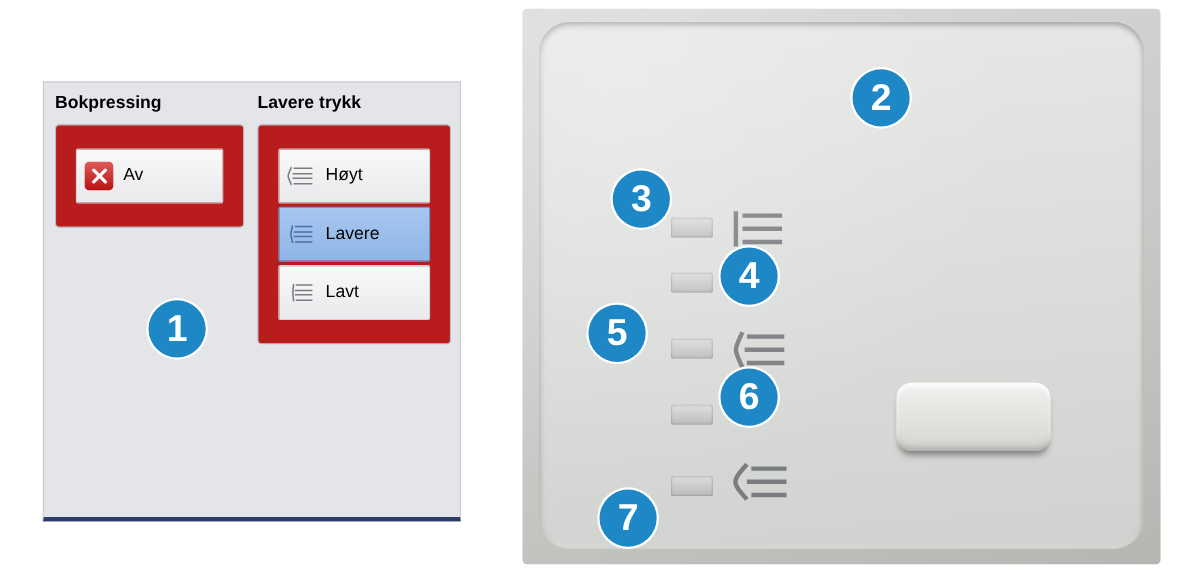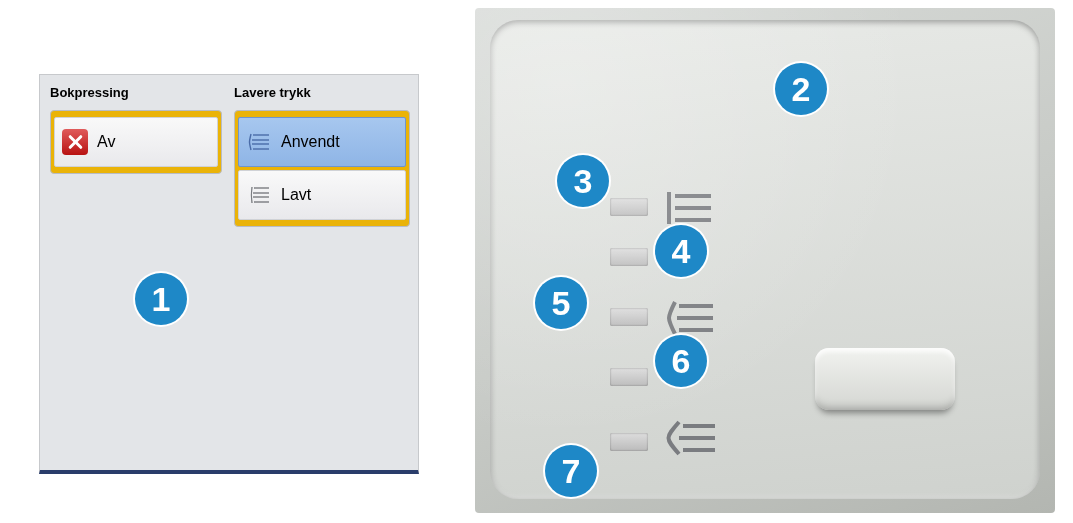--- a/index.html
+++ b/index.html
@@ -41,31 +41,31 @@
     border-bottom: 4px solid #2a3d6b;
     box-sizing: border-box;
   }
   .col {
     position: absolute;
     top: 0;
   }
   .col.left  { left: 0;   width: 190px; padding: 10px 8px 0 10px; box-sizing:border-box;}
   .col.right { left: 190px; width: 190px; padding: 10px 10px 0 4px; box-sizing:border-box;}
   .col-title {
-    font-size: 13px;
+    font-size: 16px;
     font-weight: bold;
     color: #000;
     margin-bottom: 10px;
   }
 
   .opt-frame {
     border: 1px solid #b8bcc4;
     border-radius: 4px;
-    background: #eab308;
-    padding: 3px;
+    background: #b91c1c;
+    padding: 18px;
   }
   .opt {
     height: 48px;
     display: flex;
     align-items: center;
     gap: 8px;
     padding: 0 6px;
     border-radius: 2px;
     background: linear-gradient(#f9f9f9,#e9e9ec);
     border: 1px solid #d0d2d6;
@@ -173,32 +173,44 @@
       </div>
     </div>
   </div>
 
   <div class="col right">
     <div class="col-title">Lavere trykk</div>
 
     <div class="opt-frame">
 
 
+      <div class="opt">
+        <span class="icon-box">
+          <svg class="crease" viewBox="0 0 28 22">
+              <path d="M5 3 C 1 11, 1 11, 5 19"></path>
+              <line x1="7" y1="4" x2="24" y2="4"></line>
+              <line x1="6" y1="9" x2="24" y2="9"></line>
+              <line x1="6" y1="13" x2="24" y2="13"></line>
+              <line x1="7" y1="18" x2="24" y2="18"></line>
+            </svg>
+        </span>
+        <span>Høyt</span>
+      </div>
 
       <div class="opt selected">
         <span class="icon-box">
           <svg class="crease sel" viewBox="0 0 28 22">
               <path d="M6 3 C 4 11, 4 11, 6 19"></path>
               <line x1="8" y1="4" x2="24" y2="4"></line>
               <line x1="7" y1="9" x2="24" y2="9"></line>
               <line x1="7" y1="13" x2="24" y2="13"></line>
               <line x1="8" y1="18" x2="24" y2="18"></line>
             </svg>
         </span>
-        <span>Anvendt</span>
+        <span>Lavere</span>
       </div>
 
       <div class="opt">
         <span class="icon-box">
           <svg class="crease" viewBox="0 0 28 22">
               <path d="M7 3 C 6 11, 6 11, 7 19"></path>
               <line x1="9" y1="4" x2="24" y2="4"></line>
               <line x1="8" y1="9" x2="24" y2="9"></line>
               <line x1="8" y1="13" x2="24" y2="13"></line>
               <line x1="9" y1="18" x2="24" y2="18"></line>

